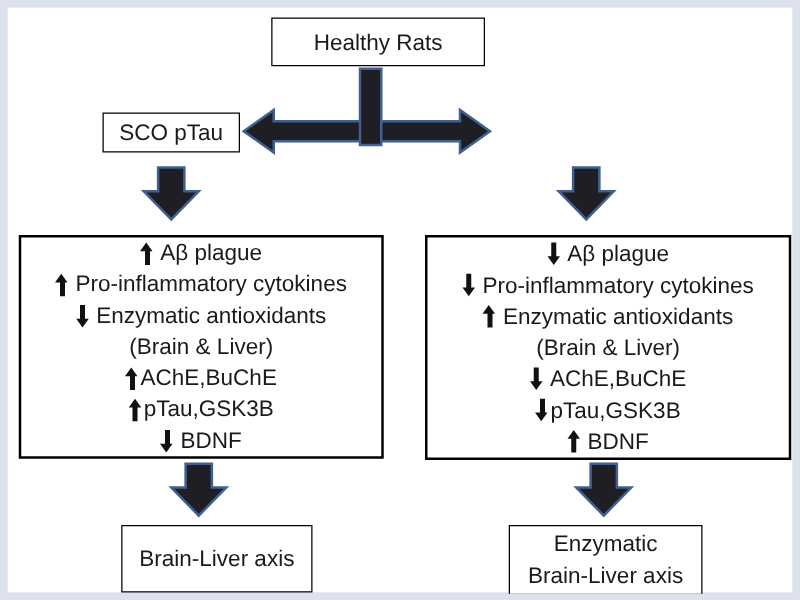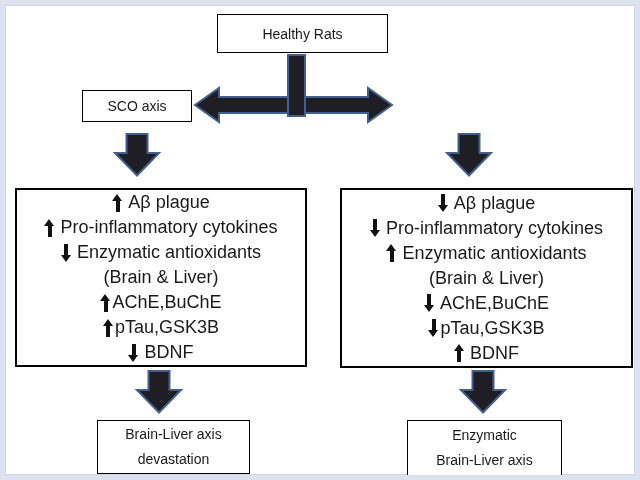--- a/index.html
+++ b/index.html
@@ -14,21 +14,21 @@
     position:relative;width:640px;height:480px;box-sizing:border-box;
     background:#ffffff;border:5px solid var(--frame);
     box-shadow:inset 0 0 0 1px #cdd3e2;
     font-family:"Liberation Sans","DejaVu Sans",sans-serif;
     color:var(--text);overflow:hidden;
   }
   .box{
     position:absolute;box-sizing:border-box;background:#fff;
     border:1.5px solid var(--box-border);
     display:flex;flex-direction:column;align-items:center;justify-content:center;
-    text-align:center;font-size:14px;line-height:22px;white-space:nowrap;
+    text-align:center;font-size:18px;line-height:22px;white-space:nowrap;
   }
   .box.big{border-width:2px;font-size:18px;line-height:25px;}
   #titleBox{left:212px;top:9px;width:171px;height:39px;}
   #scoBox{left:77px;top:85px;width:110px;height:32px;}
   #nacBox{left:388px;top:84px;width:169px;height:33px;}
   #leftEffectsBox{left:10px;top:183px;width:292px;height:179px;}
   #rightEffectsBox{left:335px;top:183px;width:293px;height:180px;}
   #leftOutcomeBox{left:92px;top:415px;width:153px;height:54px;line-height:25px;}
   #rightOutcomeBox{left:402px;top:415px;width:155px;height:56px;line-height:25px;}
   .outcome-line{display:block;}
@@ -57,21 +57,21 @@
   <div class="box" id="titleBox">
     <span>Healthy Rats</span>
   </div>
 
   <svg class="blockarrow" style="left:185px;top:48px;" width="212" height="70" viewBox="0 0 212 70">
     <polygon points="5,52 29,35 29,44 178,44 178,35 202,52 178,69 178,60 29,60 29,69" fill="var(--arrow-fill)" stroke="var(--arrow-outline)" stroke-width="2"></polygon>
     <rect x="98" y="2" width="17" height="61" fill="var(--arrow-fill)" stroke="var(--arrow-outline)" stroke-width="2"></rect>
   </svg>
 
   <div class="box" id="scoBox">
-    <span>SCO axis</span>
+    <span>SCO pTau</span>
   </div>
 
   <svg class="blockarrow" style="left:109px;top:128px;" width="46" height="44" viewBox="0 0 46 44">
     <polygon points="12.5,1 33.5,1 33.5,20 45,20 23,42.5 1,20 12.5,20" fill="var(--arrow-fill)" stroke="var(--arrow-outline)" stroke-width="2"></polygon>
   </svg>
   <svg class="blockarrow" style="left:441px;top:128px;" width="46" height="44" viewBox="0 0 46 44">
     <polygon points="12.5,1 33.5,1 33.5,20 45,20 23,42.5 1,20 12.5,20" fill="var(--arrow-fill)" stroke="var(--arrow-outline)" stroke-width="2"></polygon>
   </svg>
 
   <div class="box big" id="leftEffectsBox">
@@ -175,20 +175,19 @@
 
   <svg class="blockarrow" style="left:131px;top:365px;" width="46" height="44" viewBox="0 0 46 44">
     <polygon points="12.5,1 33.5,1 33.5,20 45,20 23,42.5 1,20 12.5,20" fill="var(--arrow-fill)" stroke="var(--arrow-outline)" stroke-width="2"></polygon>
   </svg>
   <svg class="blockarrow" style="left:455px;top:365px;" width="46" height="44" viewBox="0 0 46 44">
     <polygon points="12.5,1 33.5,1 33.5,20 45,20 23,42.5 1,20 12.5,20" fill="var(--arrow-fill)" stroke="var(--arrow-outline)" stroke-width="2"></polygon>
   </svg>
 
   <div class="box" id="leftOutcomeBox">
     <span class="outcome-line">Brain-Liver axis</span>
-    <span class="outcome-line">devastation</span>
   </div>
   <div class="box" id="rightOutcomeBox">
     <span class="outcome-line">Enzymatic</span>
     <span class="outcome-line">Brain-Liver axis</span>
   </div>
 
 </div>
 
 </body></html>

